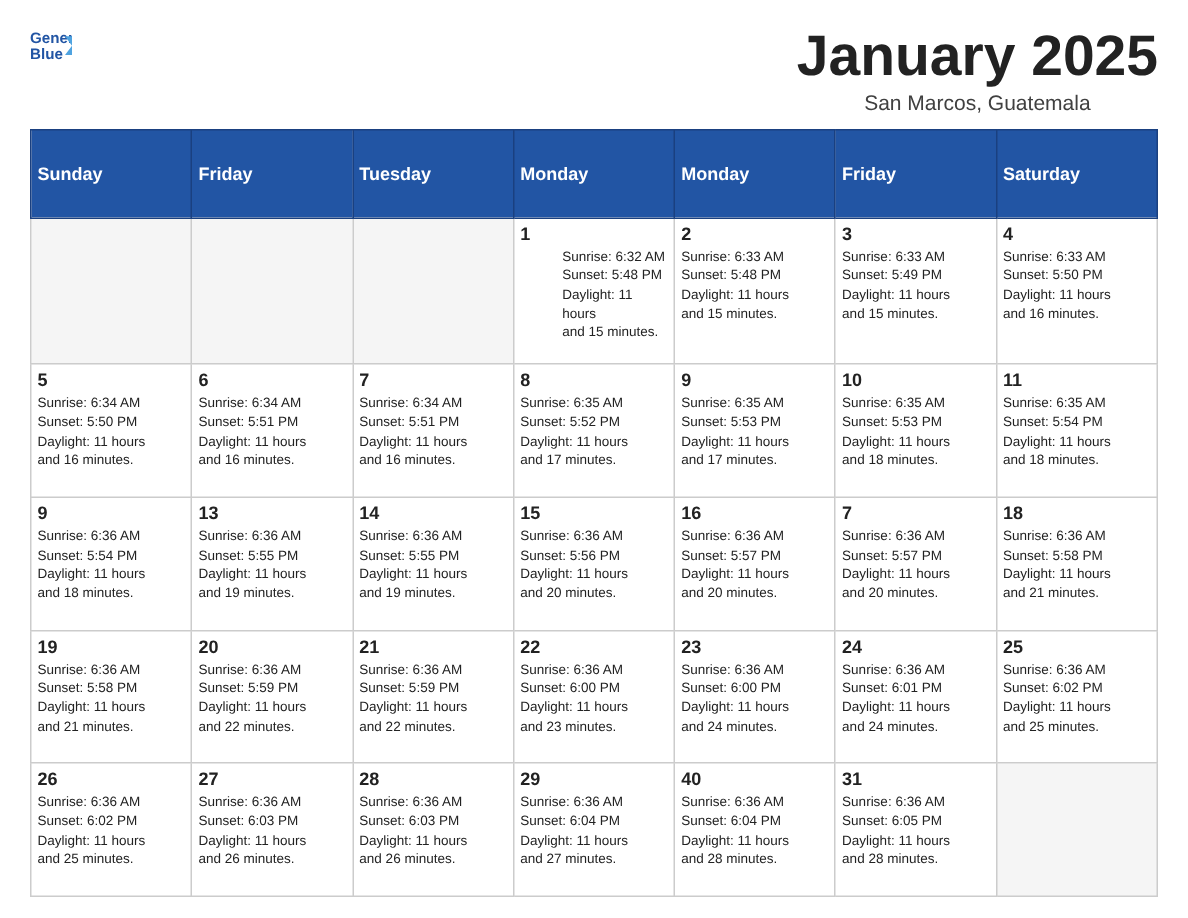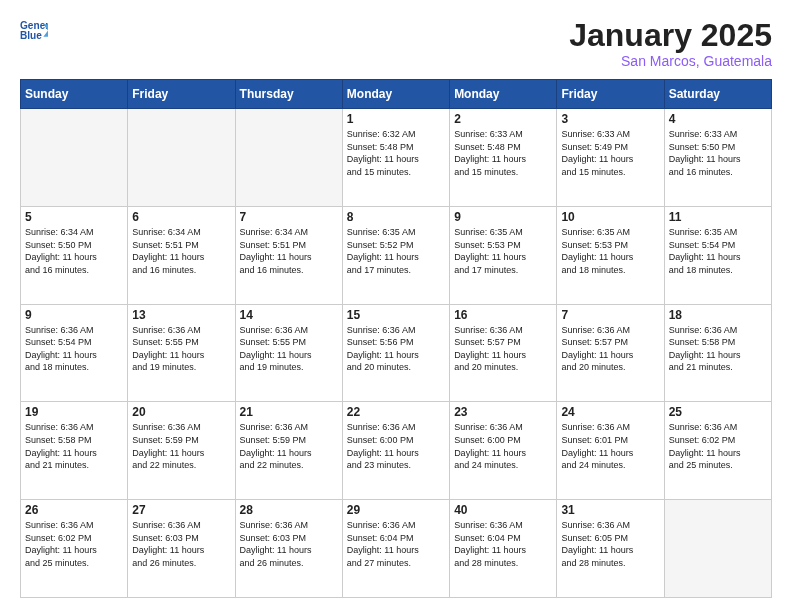--- a/index.html
+++ b/index.html
@@ -29,42 +29,43 @@
       gap: 4px;
     }
     .logo-icon {
       width: 28px;
       height: 28px;
     }
     .title-block {
       text-align: right;
     }
     .main-title {
-      font-size: 32px;
+      font-size: 38px;
       font-weight: bold;
       color: #222;
       line-height: 1.1;
     }
     .subtitle {
       font-size: 14px;
-      color: #8b5cf6;
+      color: #404040;
+      text-align: center;
     }
     .calendar {
       flex: 1;
       border: 1px solid #ccc;
       border-collapse: collapse;
       width: 100%;
       table-layout: fixed;
     }
     .calendar th {
       background: #2255a4;
       color: #fff;
       font-size: 12px;
       font-weight: bold;
-      padding: 7px 4px;
+      padding: 22px 4px;
       text-align: left;
       border: 1px solid #1a4080;
     }
     .calendar td {
       vertical-align: top;
       border: 1px solid #ccc;
       padding: 3px 4px;
       font-size: 9.5px;
       color: #222;
       height: 78px;
@@ -104,35 +105,35 @@
       <div class="main-title">January 2025</div>
       <div class="subtitle">San Marcos, Guatemala</div>
     </div>
   </div>
 
   <table class="calendar">
     <thead>
       <tr>
           <th>Sunday</th>
           <th>Friday</th>
-          <th>Thursday</th>
+          <th>Tuesday</th>
           <th>Monday</th>
           <th>Monday</th>
           <th>Friday</th>
           <th>Saturday</th>
         </tr>
     </thead>
     <tbody>
         <tr>
           <td class="empty"></td>
           <td class="empty"></td>
           <td class="empty"></td>
           <td>
             <span class="day-num">1</span>
-            <div class="day-info" style="white-space: pre-line;">Sunrise: 6:32 AM
+            <div class="day-info" style="white-space: pre-line; margin-left: 28px;">Sunrise: 6:32 AM
 Sunset: 5:48 PM
 Daylight: 11 hours
 and 15 minutes.</div>
           </td>
           <td>
             <span class="day-num">2</span>
             <div class="day-info" style="white-space: pre-line;">Sunrise: 6:33 AM
 Sunset: 5:48 PM
 Daylight: 11 hours
 and 15 minutes.</div>

